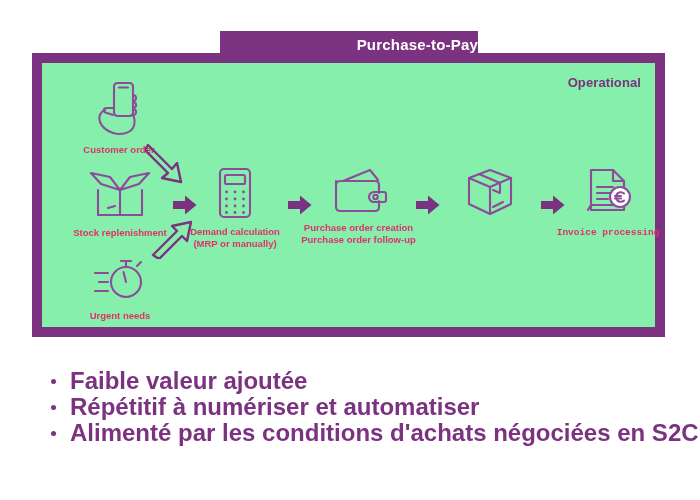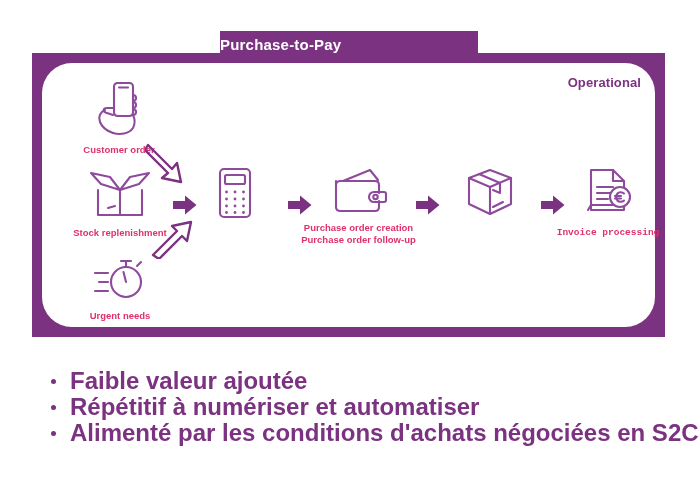--- a/index.html
+++ b/index.html
@@ -22,42 +22,41 @@
     top: 31px;
     width: 258px;
     height: 27px;
     background: #7B3280;
     color: #ffffff;
     font-size: 15px;
     font-weight: bold;
     letter-spacing: 0.2px;
     display: flex;
     align-items: center;
-    justify-content: flex-start;
+    justify-content: flex-end;
     z-index: 3;
   }
 
   
   #frame {
     position: absolute;
     left: 32px;
     top: 53px;
     width: 633px;
     height: 284px;
     background: #7B3280;
     z-index: 1;
   }
   #frame-inner {
     position: absolute;
     left: 10px;
     top: 10px;
     right: 10px;
     bottom: 10px;
-    background: #ffffff;
-    border-radius: 30px;
+    background: #86efac;
   }
 
   #operational-label {
     position: absolute;
     right: 14px;
     top: 12px;
     font-size: 13px;
     font-weight: bold;
     color: #7B3280;
     letter-spacing: 0.1px;
@@ -228,20 +227,22 @@
             <circle cx="20" cy="32" r="1.4" fill="#8E4A9B" stroke="none"></circle>
             <circle cx="28.5" cy="32" r="1.4" fill="#8E4A9B" stroke="none"></circle>
             <circle cx="11.5" cy="39" r="1.4" fill="#8E4A9B" stroke="none"></circle>
             <circle cx="20" cy="39" r="1.4" fill="#8E4A9B" stroke="none"></circle>
             <circle cx="28.5" cy="39" r="1.4" fill="#8E4A9B" stroke="none"></circle>
             <circle cx="11.5" cy="45.5" r="1.4" fill="#8E4A9B" stroke="none"></circle>
             <circle cx="20" cy="45.5" r="1.4" fill="#8E4A9B" stroke="none"></circle>
             <circle cx="28.5" cy="45.5" r="1.4" fill="#8E4A9B" stroke="none"></circle>
           </svg>
         </span>
+        <span class="caption">Demand calculation
+(MRP or manually)</span>
       </div>
 
       <span class="arrow" id="arrow-2">
         <svg width="24" height="20" viewBox="0 0 24 20" fill="#7B3280">
           <path d="M0 6 H12 V0.5 L23.5 10 L12 19.5 V14 H0 Z"></path>
         </svg>
       </span>
 
       <div class="node" id="node-po">
         <span class="icon-wrap">

